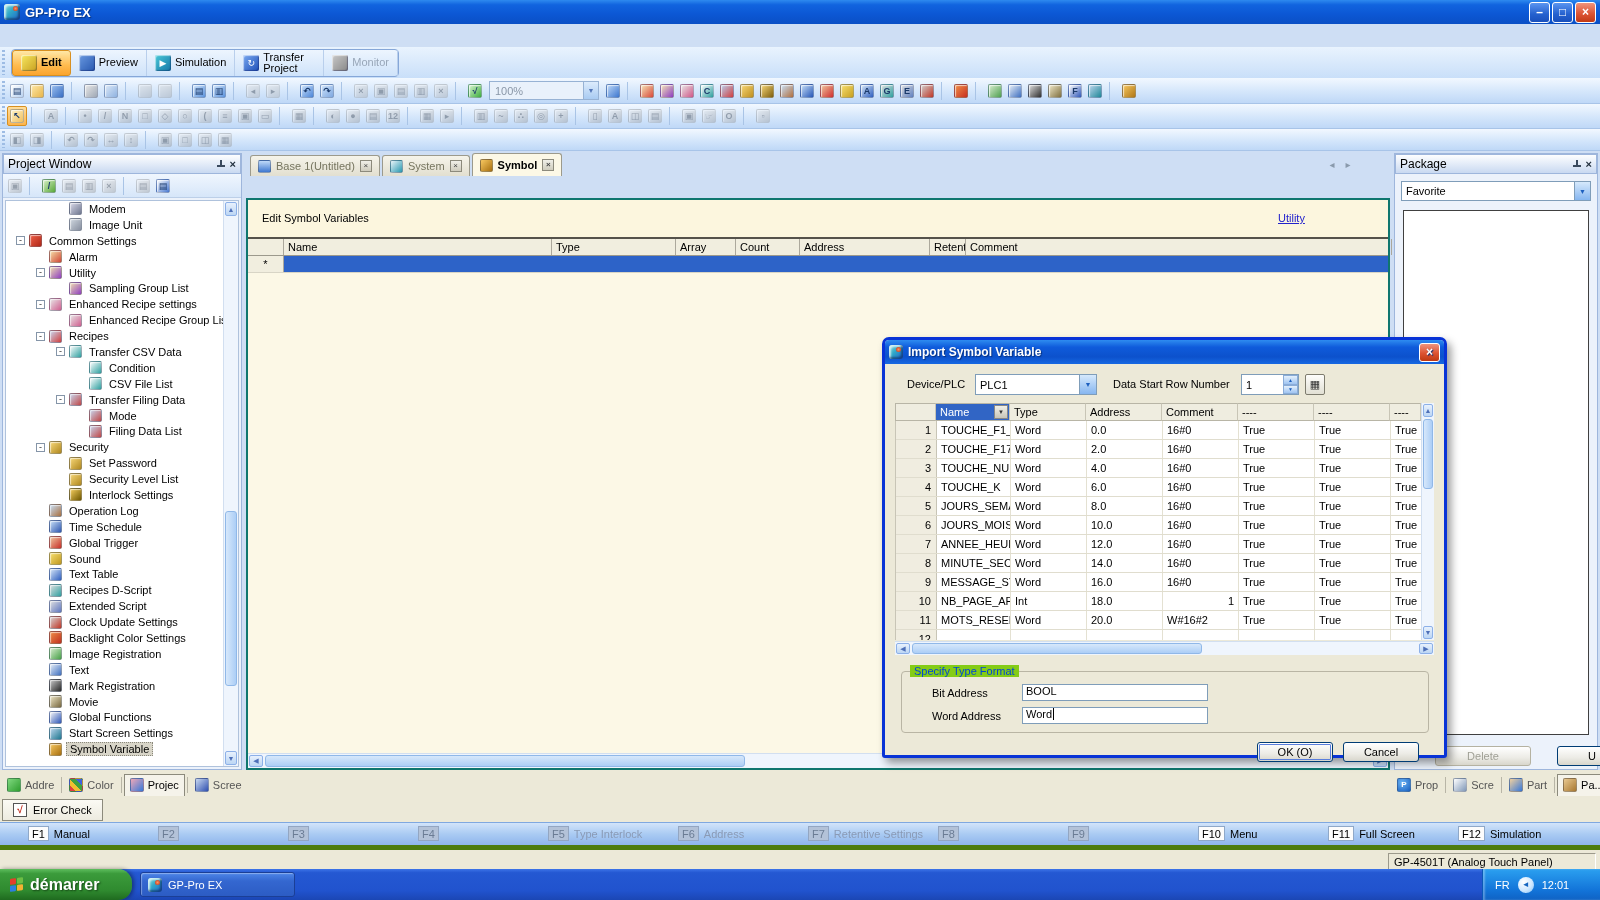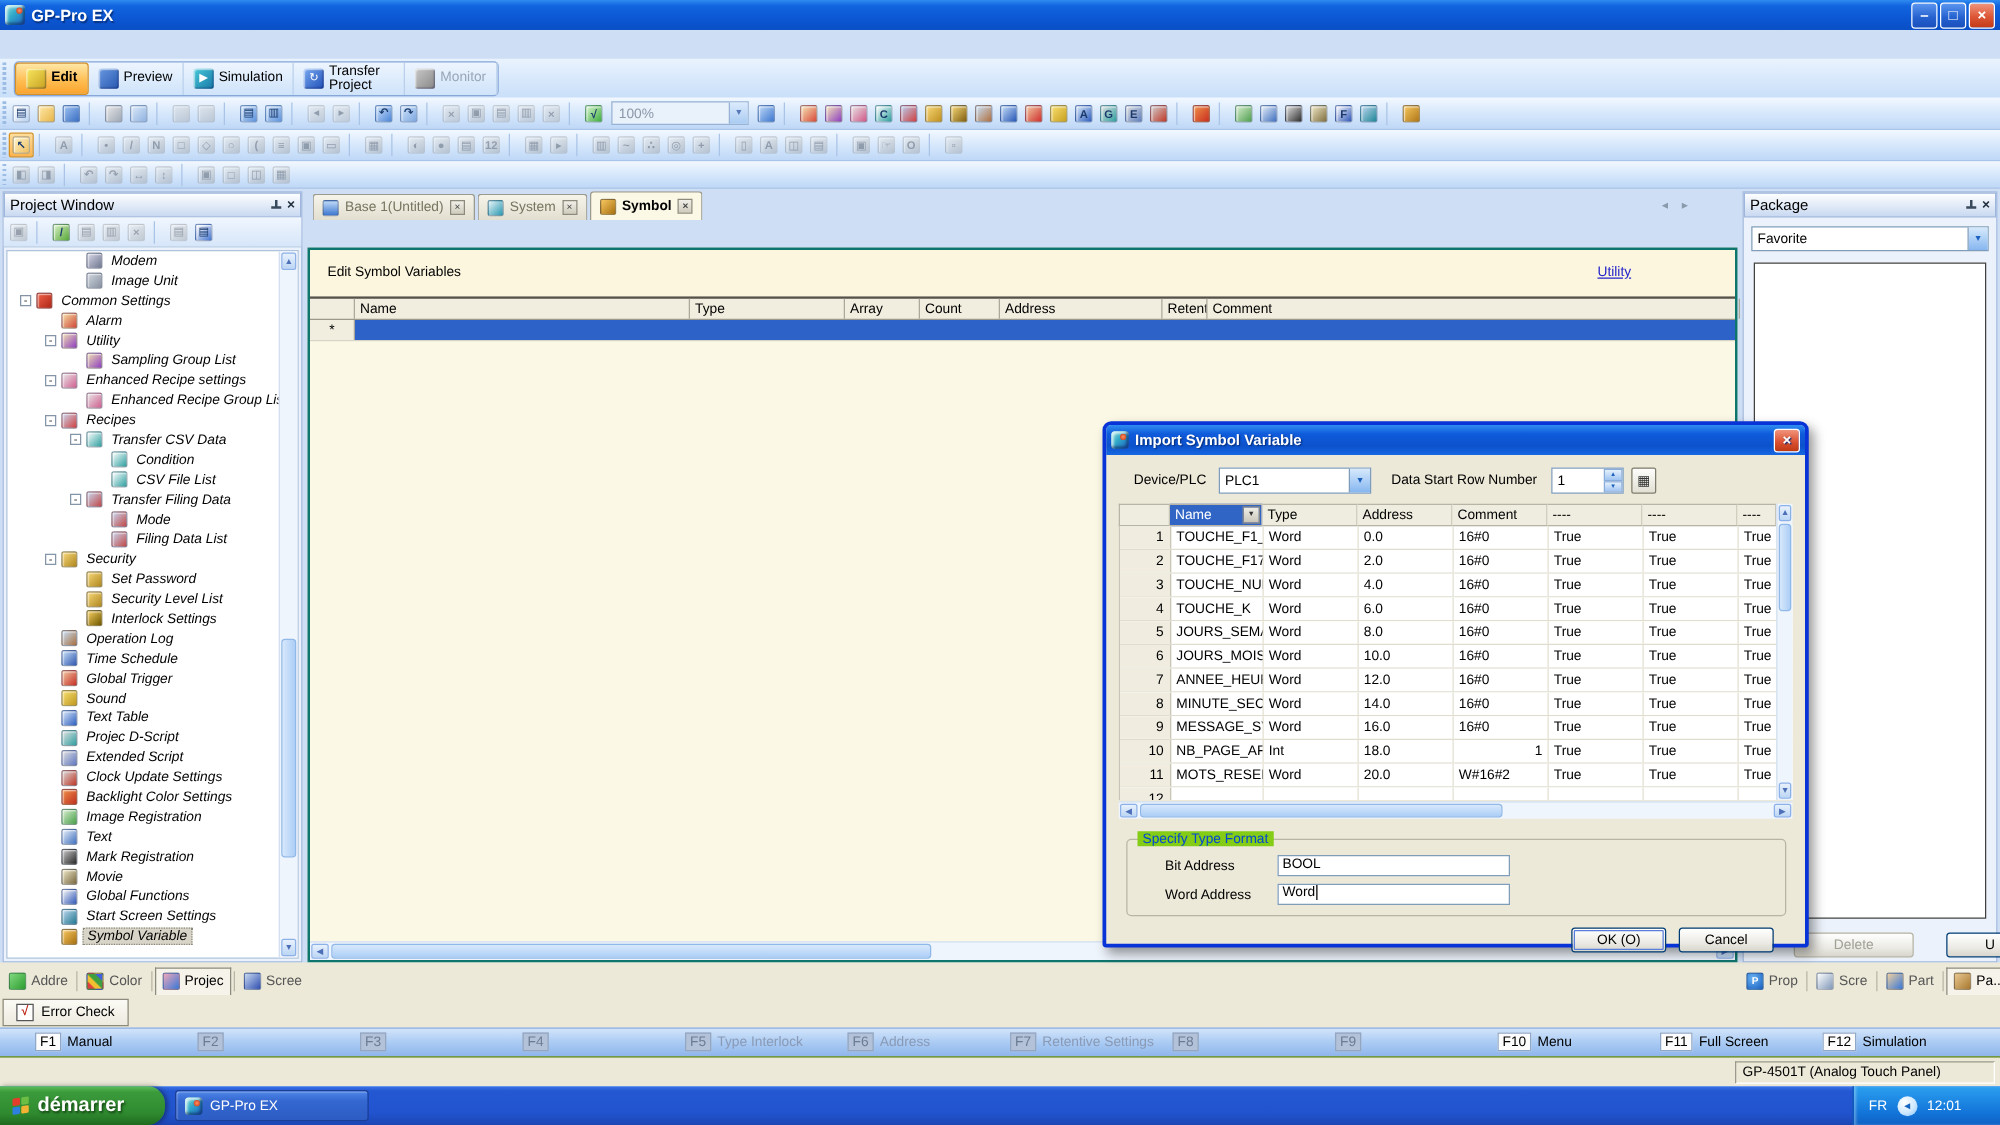--- a/index.html
+++ b/index.html
@@ -71,21 +71,21 @@
   #project-panel{position:absolute;left:2px;top:153px;width:240px;height:617px;background:#ECF2FB;border:1px solid #9EB6DC;}
   .panel-toolbar{height:24px;display:flex;align-items:center;background:linear-gradient(180deg,#F0F6FE,#D6E6F9);
     border-bottom:1px solid #BCCFE8;padding-left:2px;}
   #pw-tree-wrap{position:absolute;left:2px;top:46px;right:2px;bottom:2px;background:#fff;border:1px solid #AFC2DC;overflow:hidden;}
   #pw-tree{position:absolute;left:0;top:0;right:15px;bottom:0;overflow:hidden;}
   .tree-row{height:15.9px;display:flex;align-items:center;white-space:nowrap;}
   .expander{width:9px;height:9px;border:1px solid #8595A8;background:#fff;color:#333;font-size:9px;line-height:7px;
     text-align:center;margin-right:4px;flex:none;}
   .ti{width:13px;height:13px;border-radius:2px;border:1px solid rgba(70,80,100,.4);margin-right:4px;flex:none;
     box-shadow:inset 1px 1px 1px rgba(255,255,255,.6);}
-  .tree-label{padding:0 3px;font-size:11px;font-style:italic;}
+  .tree-label{padding:0 3px;font-size:11px;}
   .tree-row.selected .tree-label{background:#D8D5C8;border:1px dotted #8A887C;}
 
   
   .ic-modem{background:linear-gradient(135deg,#D8D8E8,#707890);}
   .ic-image-unit{background:linear-gradient(135deg,#D0D8E0,#8890A0);}
   .ic-common-settings{background:linear-gradient(135deg,#F06048,#B02818);}
   .ic-alarm{background:linear-gradient(135deg,#F5E0A8,#D04838);}
   .ic-sampling{background:linear-gradient(135deg,#F0E0B0,#9040C0);}
   .ic-recipe{background:linear-gradient(135deg,#E8E8E8,#D06090);}
   .ic-recipes{background:linear-gradient(135deg,#C8D8F0,#D04040);}
@@ -185,21 +185,21 @@
   .err-ico{width:14px;height:14px;background:#fff;border:1px solid #555;color:#C02818;font-size:10px;font-weight:bold;
     line-height:12px;text-align:center;}
 
   #fkbar{position:absolute;left:0;top:822px;width:1600px;height:23px;
     background:linear-gradient(180deg,#D2E4FA 0%,#AACBF3 50%,#8FB5EC 100%);border-top:1px solid #7FA8E0;}
   .fk{position:absolute;top:3px;display:inline-flex;align-items:center;gap:5px;font-size:11px;}
   .fk-key{padding:0 3px;height:15px;line-height:15px;background:#FCFCFC;border:1px solid #8FA8C8;}
   .fk.dis .fk-key{background:#B3C2D8;color:#6B7C94;border-color:#93A6C2;}
   .fk.dis .fk-label{color:#8A9AB5;}
 
-  #statusbar{position:absolute;left:0;top:845px;width:1600px;height:24px;background:#ECE9D8;border-top:1px solid #4d7c0f;}
+  #statusbar{position:absolute;left:0;top:845px;width:1600px;height:24px;background:#ECE9D8;border-top:5px solid #4d7c0f;}
   .dev-cell{position:absolute;right:4px;top:3px;width:208px;height:18px;line-height:16px;padding:0 5px;font-size:11px;
     border:1px solid;border-color:#9C9A8C #FFF #FFF #9C9A8C;}
 
   
   #taskbar{position:absolute;left:0;top:869px;width:1600px;height:31px;
     background:linear-gradient(180deg,#3C74E8 0%,#2458D2 12%,#2153CE 70%,#1B46B4 100%);}
   .start{position:absolute;left:0;top:0;height:31px;width:132px;display:flex;align-items:center;gap:7px;padding-left:10px;
     background:linear-gradient(180deg,#5EBE5E 0%,#3B9B3B 15%,#2F8A2F 70%,#1F6A1F 100%);
     border-radius:0 14px 14px 0;box-shadow:2px 0 4px rgba(0,0,0,.4);color:#fff;font-size:16px;font-weight:bold;
     text-shadow:1px 1px 2px #123F12;}
@@ -768,21 +768,21 @@
             <span class="tree-label">Sound</span>
           </div>
           <div class="tree-row">
             <span style="width: 43px; flex: 0 0 auto;"></span>
             <span class="ti ic-text-table"></span>
             <span class="tree-label">Text Table</span>
           </div>
           <div class="tree-row">
             <span style="width: 43px; flex: 0 0 auto;"></span>
             <span class="ti ic-d-script"></span>
-            <span class="tree-label">Projec D-Script</span>
+            <span class="tree-label">Recipes D-Script</span>
           </div>
           <div class="tree-row">
             <span style="width: 43px; flex: 0 0 auto;"></span>
             <span class="ti ic-ext-script"></span>
             <span class="tree-label">Extended Script</span>
           </div>
           <div class="tree-row">
             <span style="width: 43px; flex: 0 0 auto;"></span>
             <span class="ti ic-clock-update"></span>
             <span class="tree-label">Clock Update Settings</span>

